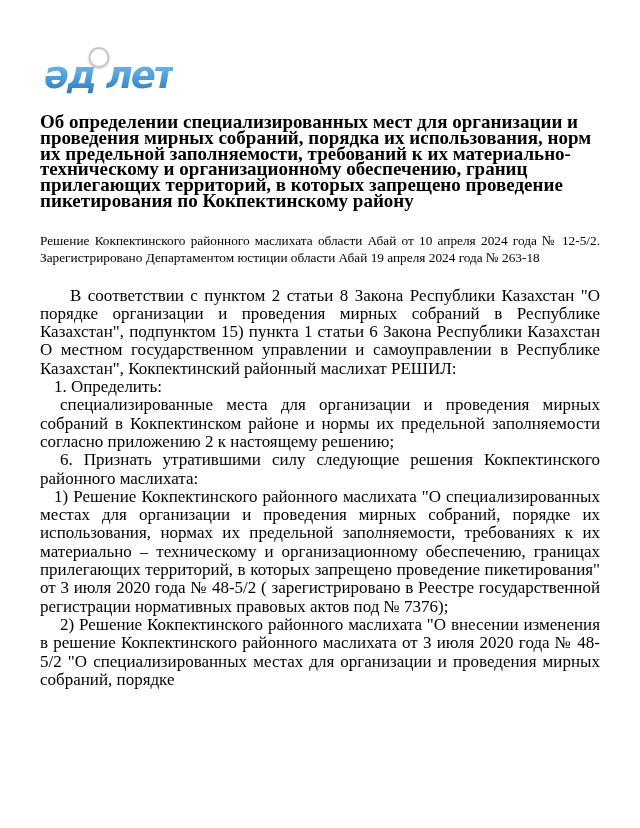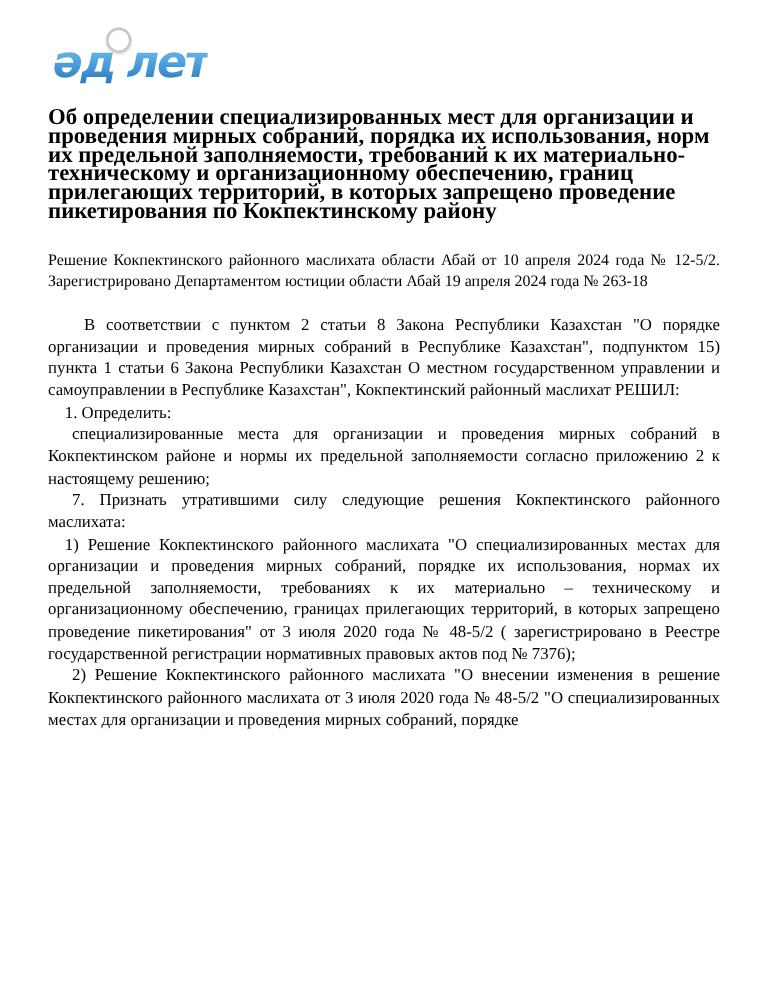--- a/index.html
+++ b/index.html
@@ -6,21 +6,21 @@
   html, body { background: #ffffff; }
   body {
     width: 640px; height: 828px;
     font-family: "Liberation Serif", serif;
     color: #000000;
     overflow: hidden;
   }
   .page {
     position: relative;
     width: 640px; height: 688px;
-    padding: 28px 40px 0 40px;
+    padding: 52px 40px 0 40px;
     background: #ffffff;
   }
   
   .logo {
     position: relative;
     height: 50px;
     width: 200px;
     margin-left: 4px;
     margin-bottom: 10px;
   }
@@ -58,21 +58,21 @@
     margin-top: 12px;
     margin-bottom: 23px;
   }
   .meta {
     font-size: 13.3px;
     line-height: 17.4px;
     text-align: justify;
     margin-bottom: 20px;
   }
   .para {
-    font-size: 14px;
+    font-size: 17px;
     line-height: 18.3px;
     text-align: justify;
   }
   .indent-sm { text-indent: 14px; }
   .indent-md { text-indent: 20px; }
   .indent-lg { text-indent: 26px; }
   .indent-xl { text-indent: 30px; }
 </style>
 </head>
 <body>
@@ -83,17 +83,17 @@
     <span class="logo-text"><span>әд</span><span class="logo-i"><span>і</span><span class="magnifier"></span></span><span>лет</span></span>
   </div>
 
   <h1 class="doc-title">Об определении специализированных мест для организации и проведения мирных собраний, порядка их использования, норм их предельной заполняемости, требований к их материально-техническому и организационному обеспечению, границ прилегающих территорий, в которых запрещено проведение пикетирования по Кокпектинскому району</h1>
 
   <p class="meta">Решение Кокпектинского районного маслихата области Абай от 10 апреля 2024 года № 12-5/2. Зарегистрировано Департаментом юстиции области Абай 19 апреля 2024 года № 263-18</p>
 
   <p class="para indent-xl">В соответствии с пунктом 2 статьи 8 Закона Республики Казахстан "О порядке организации и проведения мирных собраний в Республике Казахстан", подпунктом 15) пункта 1 статьи 6 Закона Республики Казахстан О местном государственном управлении и самоуправлении в Республике Казахстан", Кокпектинский районный маслихат РЕШИЛ:</p>
   <p class="para indent-sm">1. Определить:</p>
   <p class="para indent-md">специализированные места для организации и проведения мирных собраний в Кокпектинском районе и нормы их предельной заполняемости согласно приложению 2 к настоящему решению;</p>
-  <p class="para indent-md">7. Признать утратившими силу следующие решения Кокпектинского районного маслихата:</p>
+  <p class="para indent-md">6. Признать утратившими силу следующие решения Кокпектинского районного маслихата:</p>
   <p class="para indent-sm">1) Решение Кокпектинского районного маслихата "О специализированных местах для организации и проведения мирных собраний, порядке их использования, нормах их предельной заполняемости, требованиях к их материально – техническому и организационному обеспечению, границах прилегающих территорий, в которых запрещено проведение пикетирования" от 3 июля 2020 года № 48-5/2 ( зарегистрировано в Реестре государственной регистрации нормативных правовых актов под № 7376);</p>
   <p class="para indent-md">2) Решение Кокпектинского районного маслихата "О внесении изменения в решение Кокпектинского районного маслихата от 3 июля 2020 года № 48-5/2 "О специализированных местах для организации и проведения мирных собраний, порядке</p>
 
 </div>
 
 </body></html>

